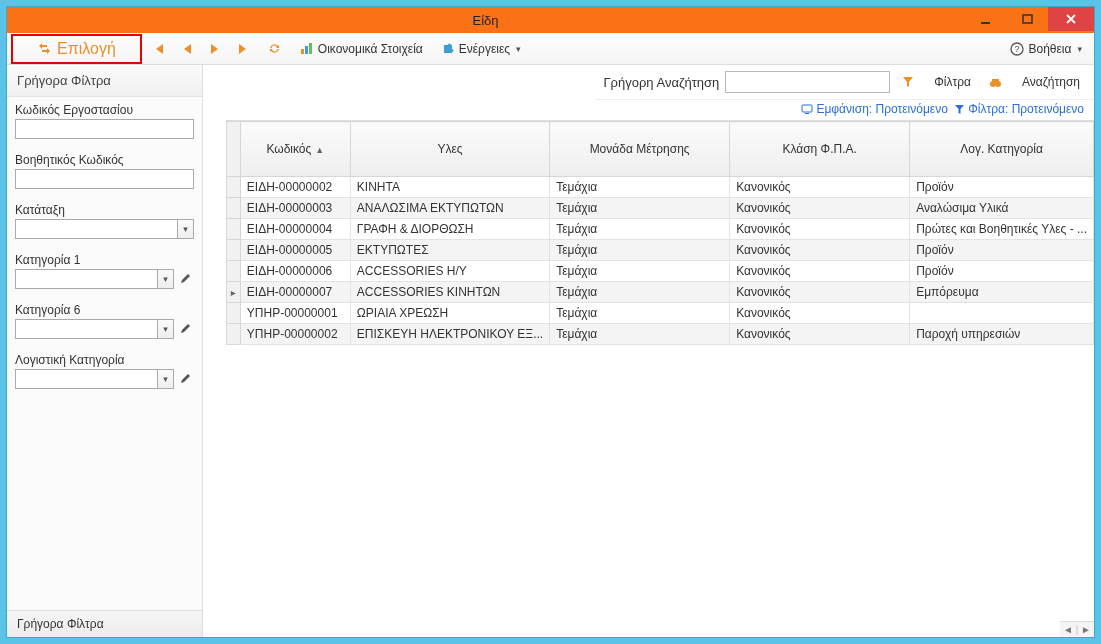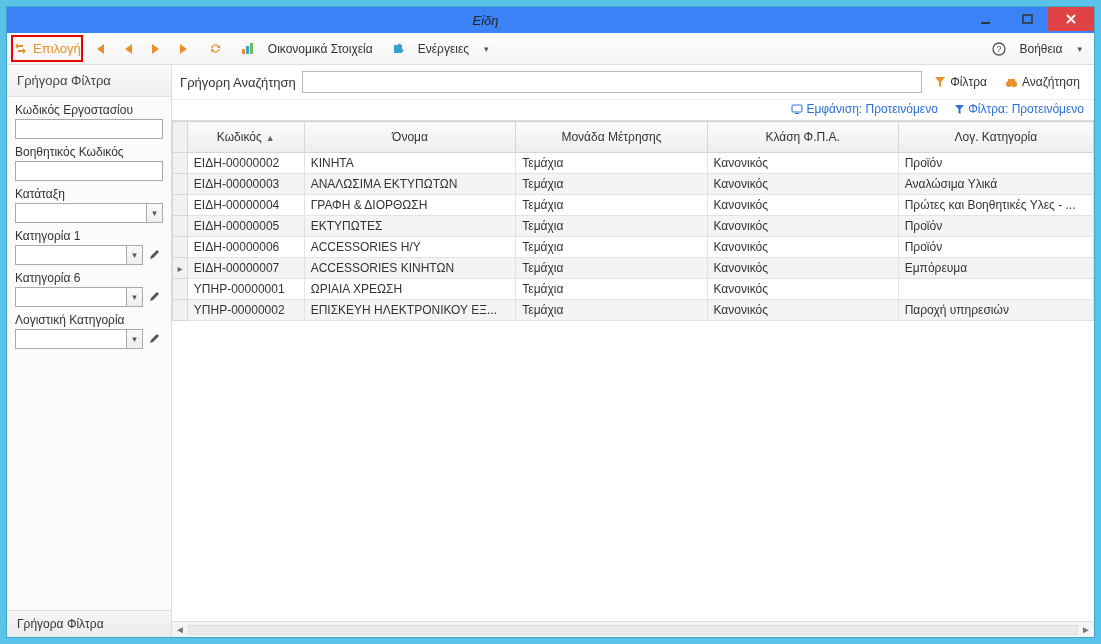--- a/index.html
+++ b/index.html
@@ -12,27 +12,26 @@
   }
   .window {
     background: #fff;
     border: 1px solid #3da7cc;
     width: 1089px;
     height: 632px;
     display: flex;
     flex-direction: column;
   }
   .titlebar {
-    background: #3b82f6;
+    background: #f97316;
     height: 26px;
     display: flex;
     align-items: center;
     position: relative;
     color: #333;
-    font-style: italic;
   }
   .titlebar-title {
     flex: 1;
     text-align: center;
     font-size: 13px;
     color: #222;
   }
   .titlebar-buttons {
     display: flex;
     height: 100%;
@@ -55,63 +54,63 @@
     border-bottom: 1px solid #ddd;
     height: 32px;
     display: flex;
     align-items: center;
     padding: 0 4px;
     gap: 2px;
   }
   .toolbar-btn {
     display: flex;
     align-items: center;
-    gap: 13px;
+    gap: 4px;
     padding: 3px 8px;
     border-radius: 2px;
     cursor: pointer;
   }
   .toolbar-btn.icon-only { padding: 3px 7px; }
   .select-btn {
     border: 2px solid #e60000;
-    padding: 4px 0;
+    padding: 4px 24px;
     display: flex;
     align-items: center;
     gap: 5px;
     color: #e8912c;
-    font-size: 13px;
+    font-size: 16px;
   }
   .orange { color:#e8912c; fill:#e8912c; }
   .toolbar-spacer { flex:1; }
   .caret { font-size:9px; margin-left:2px; color:#555;}
   .content {
     flex:1;
     display:flex;
     overflow:hidden;
   }
   .sidebar {
-    width:165px;
+    width:196px;
     border-right:1px solid #ddd;
     display:flex;
     flex-direction:column;
     background:#fbfbfb;
   }
   .sidebar-header {
     padding:8px 10px;
     border-bottom:1px solid #e3e3e3;
     font-size:13px;
     color:#444;
     background:linear-gradient(#fafafa,#f0f0f0);
   }
   .sidebar-body {
     flex:1;
     padding:6px 8px;
     overflow:auto;
   }
-  .filter-group { margin-bottom:6px; }
+  .filter-group { margin-bottom:14px; }
   .filter-label { font-size:12px; color:#333; margin-bottom:2px; display:block;}
   .filter-input {
     width:100%;
     height:20px;
     border:1px solid #aaa;
     padding:1px 3px;
     font-size:12px;
     background:#fff;
   }
   .filter-combo {
@@ -136,74 +135,75 @@
     border-top:1px solid #ddd;
     padding:6px 10px;
     background:linear-gradient(#f6f6f6,#ececec);
     font-size:12px;
   }
   .main {
     flex:1;
     display:flex;
     flex-direction:column;
     overflow:hidden;
+    align-items:flex-end;
   }
   .searchbar {
     display:flex;
     align-items:center;
     padding:6px 8px;
     gap:6px;
     border-bottom:1px solid #eee;
   }
   .search-label { font-size:13px; color:#333; white-space:nowrap;}
   .search-input {
     flex:1;
     height:22px;
     border:1px solid #b8b8b8;
     padding:2px 4px;
     font-size:12px;
   }
   .badge-btn {
     display:flex;
     align-items:center;
-    gap:4px;
+    gap:20px;
     padding:2px 6px;
     font-size:12px;
     color:#333;
     cursor:pointer;
   }
   .badge-btn.framed {
     border:1px solid #cfcfcf;
     background:linear-gradient(#fafafa,#efefef);
     border-radius:2px;
     padding:3px 8px;
   }
   .viewbar {
     display:flex;
     justify-content:flex-end;
-    gap:16px;
+    gap:6px;
     padding:2px 10px 4px;
     font-size:12px;
   }
   .viewbar a { color:#2a6fd6; text-decoration:none; cursor:pointer;}
   .viewbar .vlabel { color:#2a6fd6; }
   .grid-wrap {
     flex:1;
     overflow:auto;
     border-top:1px solid #ddd;
   }
   table.grid {
     border-collapse:collapse;
     width:100%;
     font-size:12px;
   }
   .grid th {
     background:linear-gradient(#fbfbfb,#eeeeee);
     border:1px solid #d6d6d6;
-    padding:8px 6px;
+    padding:20px 6px;
     font-weight:normal;
     color:#333;
     text-align:center;
     position:sticky; top:0;
   }
   .grid th.rowhandle-h, .grid td.rowhandle {
     width:14px;
     background:#f1f1f1;
     border:1px solid #d6d6d6;
     padding:0;
@@ -407,21 +407,21 @@
           <a>Προτεινόμενο</a>
         </span>
       </div>
 
       <div class="grid-wrap">
         <table class="grid" id="grid-table">
           <thead>
               <tr id="grid-head">
                 <th class="rowhandle-h"></th>
                 <th style="width: 110px;">Κωδικός<span class="sort-ind">▲</span></th>
-                <th style="width: 190px;">Όνομα</th>
+                <th style="width: 190px;">Υλες</th>
                 <th style="width: 180px;">Μονάδα Μέτρησης</th>
                 <th style="width: 180px;">Κλάση Φ.Π.Α.</th>
                 <th style="width: 180px;">Λογ. Κατηγορία</th>
               </tr>
             </thead>
           <tbody id="grid-body">
               <tr>
                 <td class="rowhandle row-indicator"></td>
                 <td>ΕΙΔΗ-00000002</td>
                 <td>ΚΙΝΗΤΑ</td>

